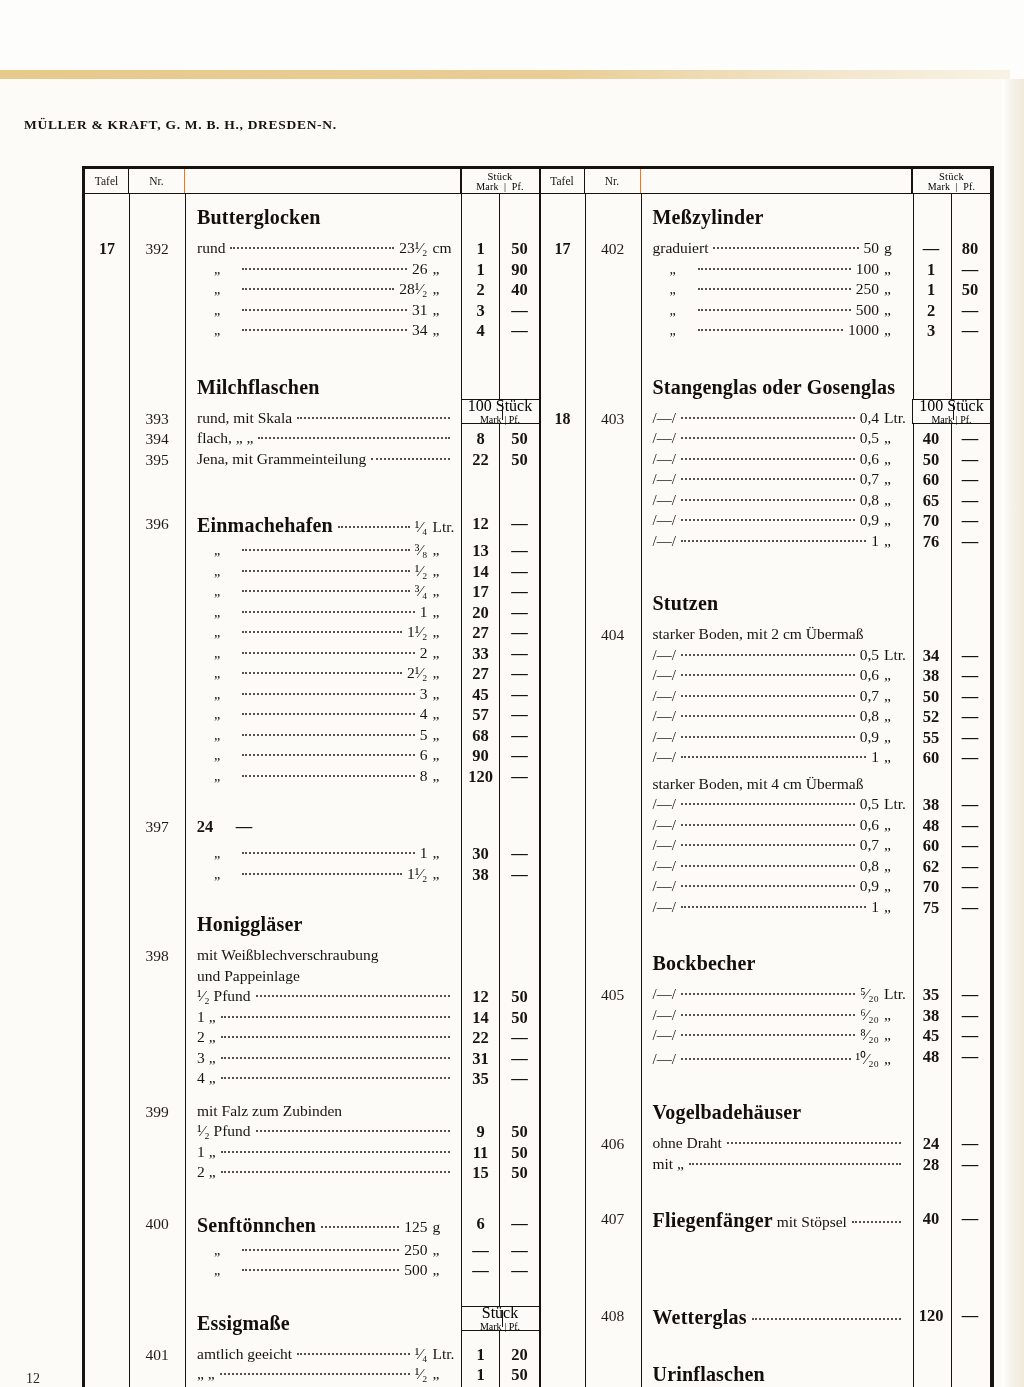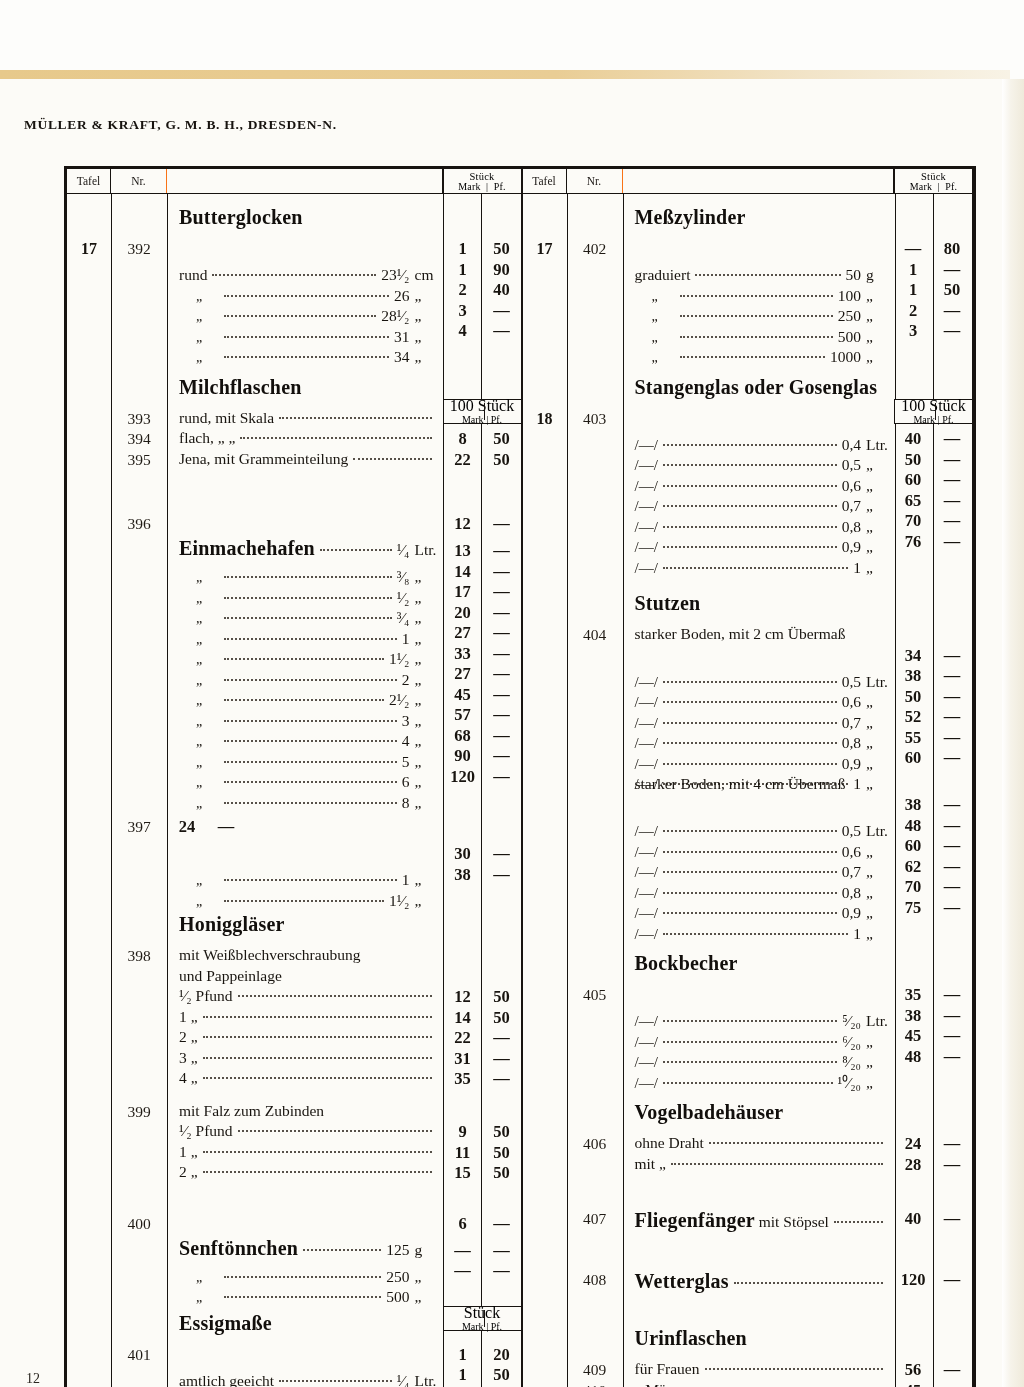--- a/index.html
+++ b/index.html
@@ -33,21 +33,21 @@
     font-weight:bold;font-size:13.5px;letter-spacing:0.7px;color:#17130f;
     white-space:nowrap;
   }
   .pagenum{
     position:absolute;left:26px;top:1371px;
     font-size:14px;color:#2a2620;font-weight:normal;
   }
 
   
   .tablewrap{
-    position:absolute;left:64px;top:166px;width:912px;height:1221px;
+    position:absolute;left:82px;top:166px;width:912px;height:1221px;
     border-top:3px solid #171310;
     border-left:3px solid #171310;
     border-right:4px solid #171310;
     box-sizing:border-box;
     background:#fcfbf7;
     display:flex;
   }
   .half{
     position:relative;
     box-sizing:border-box;
@@ -114,21 +114,21 @@
   
   .lead{
     display:flex;align-items:baseline;width:100%;
   }
   .lead .lbl{white-space:nowrap;}
   .lead .dots{
     flex:1;margin:0 5px;position:relative;top:-4px;
     border-bottom:2.5px dotted #3a332b;opacity:.85;height:0;
   }
   .lead .sz{white-space:nowrap;text-align:right;}
-  .unit{display:inline-block;min-width:22px;text-align:left;padding-left:5px;margin-top:27px;}
+  .unit{display:inline-block;min-width:22px;text-align:left;padding-left:5px;}
   .dq{font-style:normal;letter-spacing:0;font-size:14px;}
   .hallmark{font-size:15px;letter-spacing:0px;}
 
   
   .priceblock{
     position:absolute;right:0;box-sizing:border-box;
     width:78px;border:1.5px solid #171310;border-right:0;
     background:#fcfbf7;
     display:flex;flex-direction:column;align-items:center;justify-content:center;
     line-height:1.06;
@@ -1198,21 +1198,21 @@
             <div class="lead">
               <span class="lbl"><span class="grouphead">Fliegenfänger</span><span class="sub"> mit Stöpsel</span></span>
               <span class="dots"></span>
               <span class="sz"></span>
             </div>
           </div>
           <div class="cell-mark">40</div>
           <div class="cell-pf">—</div>
         </div>
         <div class="row" style="height: 34px;"></div>
-        <div class="row" style="height: 27px;">
+        <div class="row" style="height: 27px; margin-top: 36px;">
           <div class="cell-tafel"></div>
           <div class="cell-nr">408</div>
           <div class="cell-desc">
             <div class="lead">
               <span class="lbl"><span class="grouphead">Wetterglas</span></span>
               <span class="dots"></span>
               <span class="sz"></span>
             </div>
           </div>
           <div class="cell-mark">120</div>

